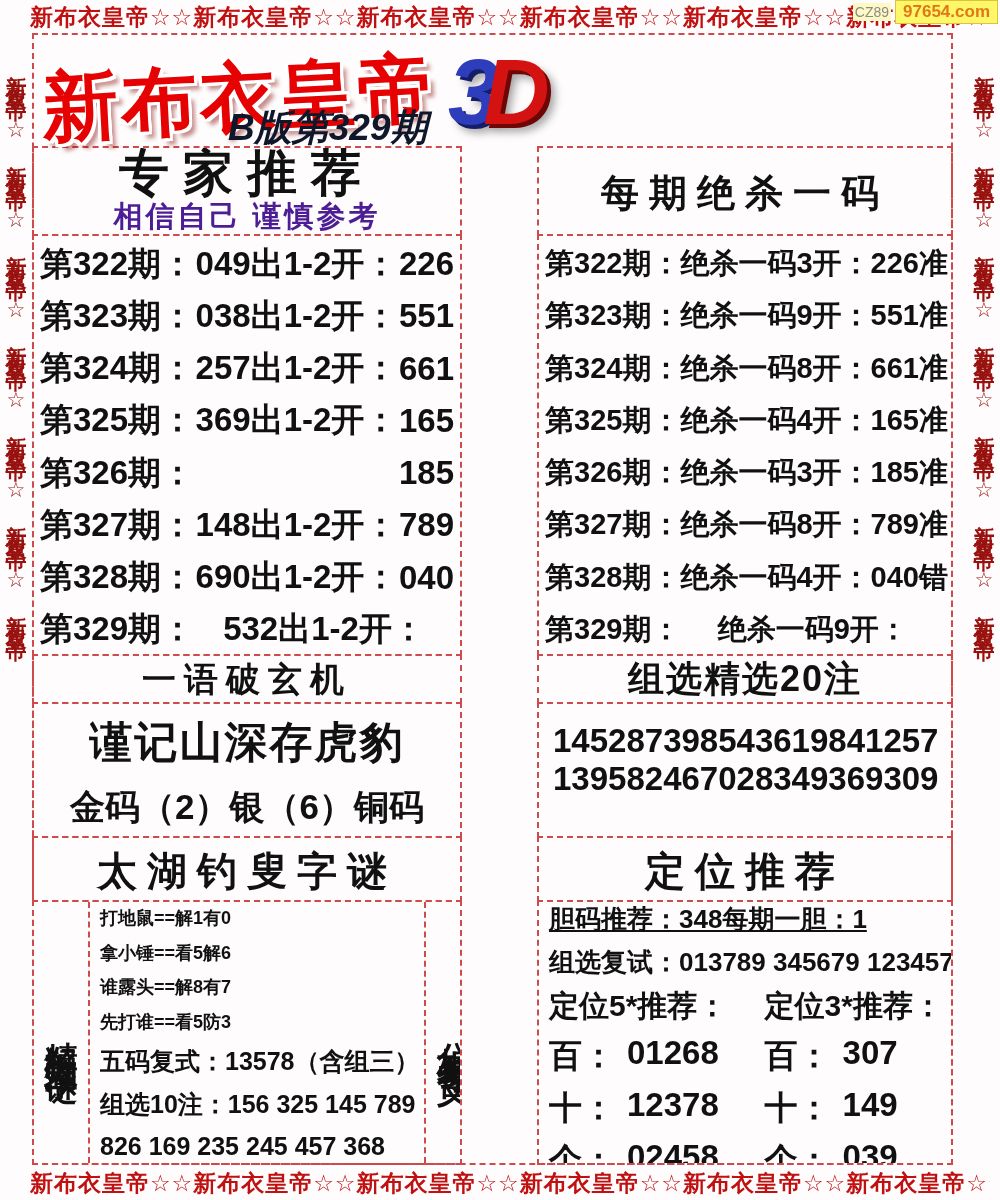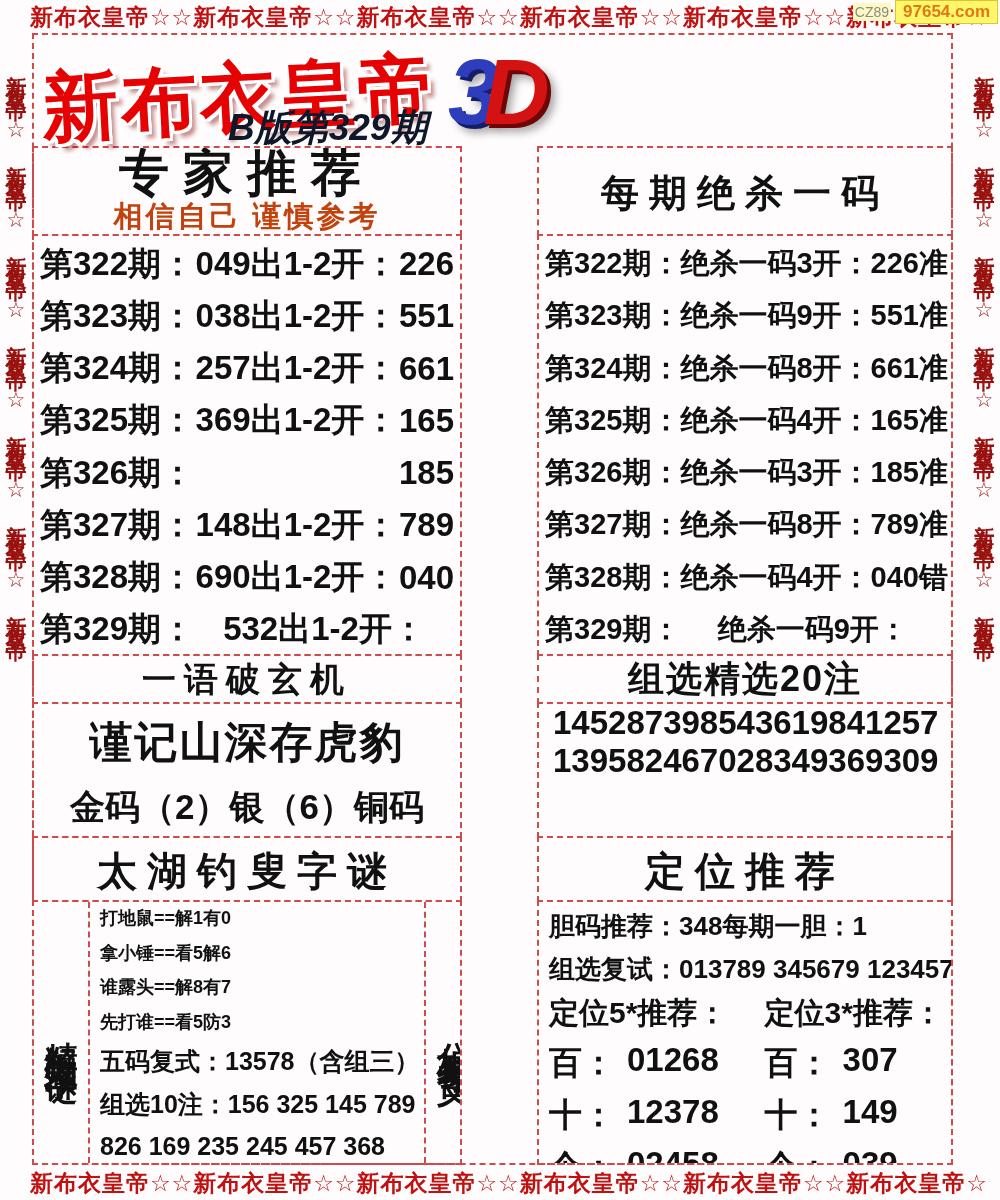--- a/index.html
+++ b/index.html
@@ -58,47 +58,47 @@
   #r2 {left:537px; top:234px; width:416px; height:422px;}
   #r3 {left:537px; top:654px; width:416px; height:50px;}
   #r4 {537px} 
   #r4 {left:537px; top:702px; width:416px; height:136px;}
   #r5 {left:537px; top:836px; width:416px; height:66px;}
   #r6 {left:537px; top:900px; width:416px; height:265px;}
   .sec-title { font-size:50px; font-weight:900; letter-spacing:14px; text-align:center; line-height:46px; margin-top:2px; white-space:nowrap; }
   #l3 .sec-title, #r3 .sec-title { font-size:34px; line-height:46px; letter-spacing:8px; margin-top:0; }
   #r3 .sec-title { letter-spacing:2px; font-size:36px; }
   #l5 .sec-title, #r5 .sec-title { line-height:62px; letter-spacing:10px; font-size:40px; }
-  .subtitle { font-size:29px; color:#c2410c; letter-spacing:3px; margin-top:1px; }
+  .subtitle { font-size:29px; color:#4c1d95; letter-spacing:3px; margin-top:1px; }
   
   .rows { display:flex; flex-direction:column; height:100%; justify-content:space-around; padding:2px 6px; }
   .hrow { display:flex; justify-content:space-between; align-items:center; white-space:nowrap; }
   #l2 .hrow { font-size:33px; }
   #r2 .hrow { font-size:29px; }
   
   .myst-line1 { font-size:43px; font-weight:900; margin-top:10px; letter-spacing:2px; }
   .myst-line2 { font-size:35px; font-weight:900; margin-top:12px; }
   
   .numrow { display:flex; justify-content:space-between; padding:0 14px; font-size:33px; }
-  #r4 .numrow:first-child { }
+  #r4 .numrow:first-child { margin-top:18px; }
   #r4 .numrow:last-child { }
   
   .vlabel {
     writing-mode:vertical-rl; text-orientation:upright; text-align:center;
     font-size:33px; font-weight:900; letter-spacing:6px; line-height:54px;
     display:flex; align-items:center; justify-content:center; box-sizing:border-box;
   }
   .vlabel-left { width:56px; border-right:2px dashed #cf4a4a; }
   .vlabel-right { width:58px; border-left:2px dashed #cf4a4a; }
   .taihu-mid { flex:1; padding:4px 4px 2px 10px; display:flex; flex-direction:column; justify-content:space-between; }
   .riddle { font-size:18px; white-space:nowrap; }
   .combo  { font-size:25px; white-space:nowrap; }
   
   .dw-line { font-size:26px; padding:0 10px; white-space:nowrap; }
-  .dw-line1 { margin-top:7px; }
+  .dw-line1 { margin-top:0;text-decoration:underline; }
   .dw-line2 { margin-top:8px; }
   .dw-grid { display:grid; grid-template-columns:55% 45%; padding:6px 10px 0 10px; row-gap:7px; }
   .dw-title { font-size:30px; font-weight:900; white-space:nowrap; }
   .dw-row { font-size:33px; display:flex; gap:12px; white-space:nowrap; }
 </style>
 </head>
 <body>
 
 <div class="page">
 

